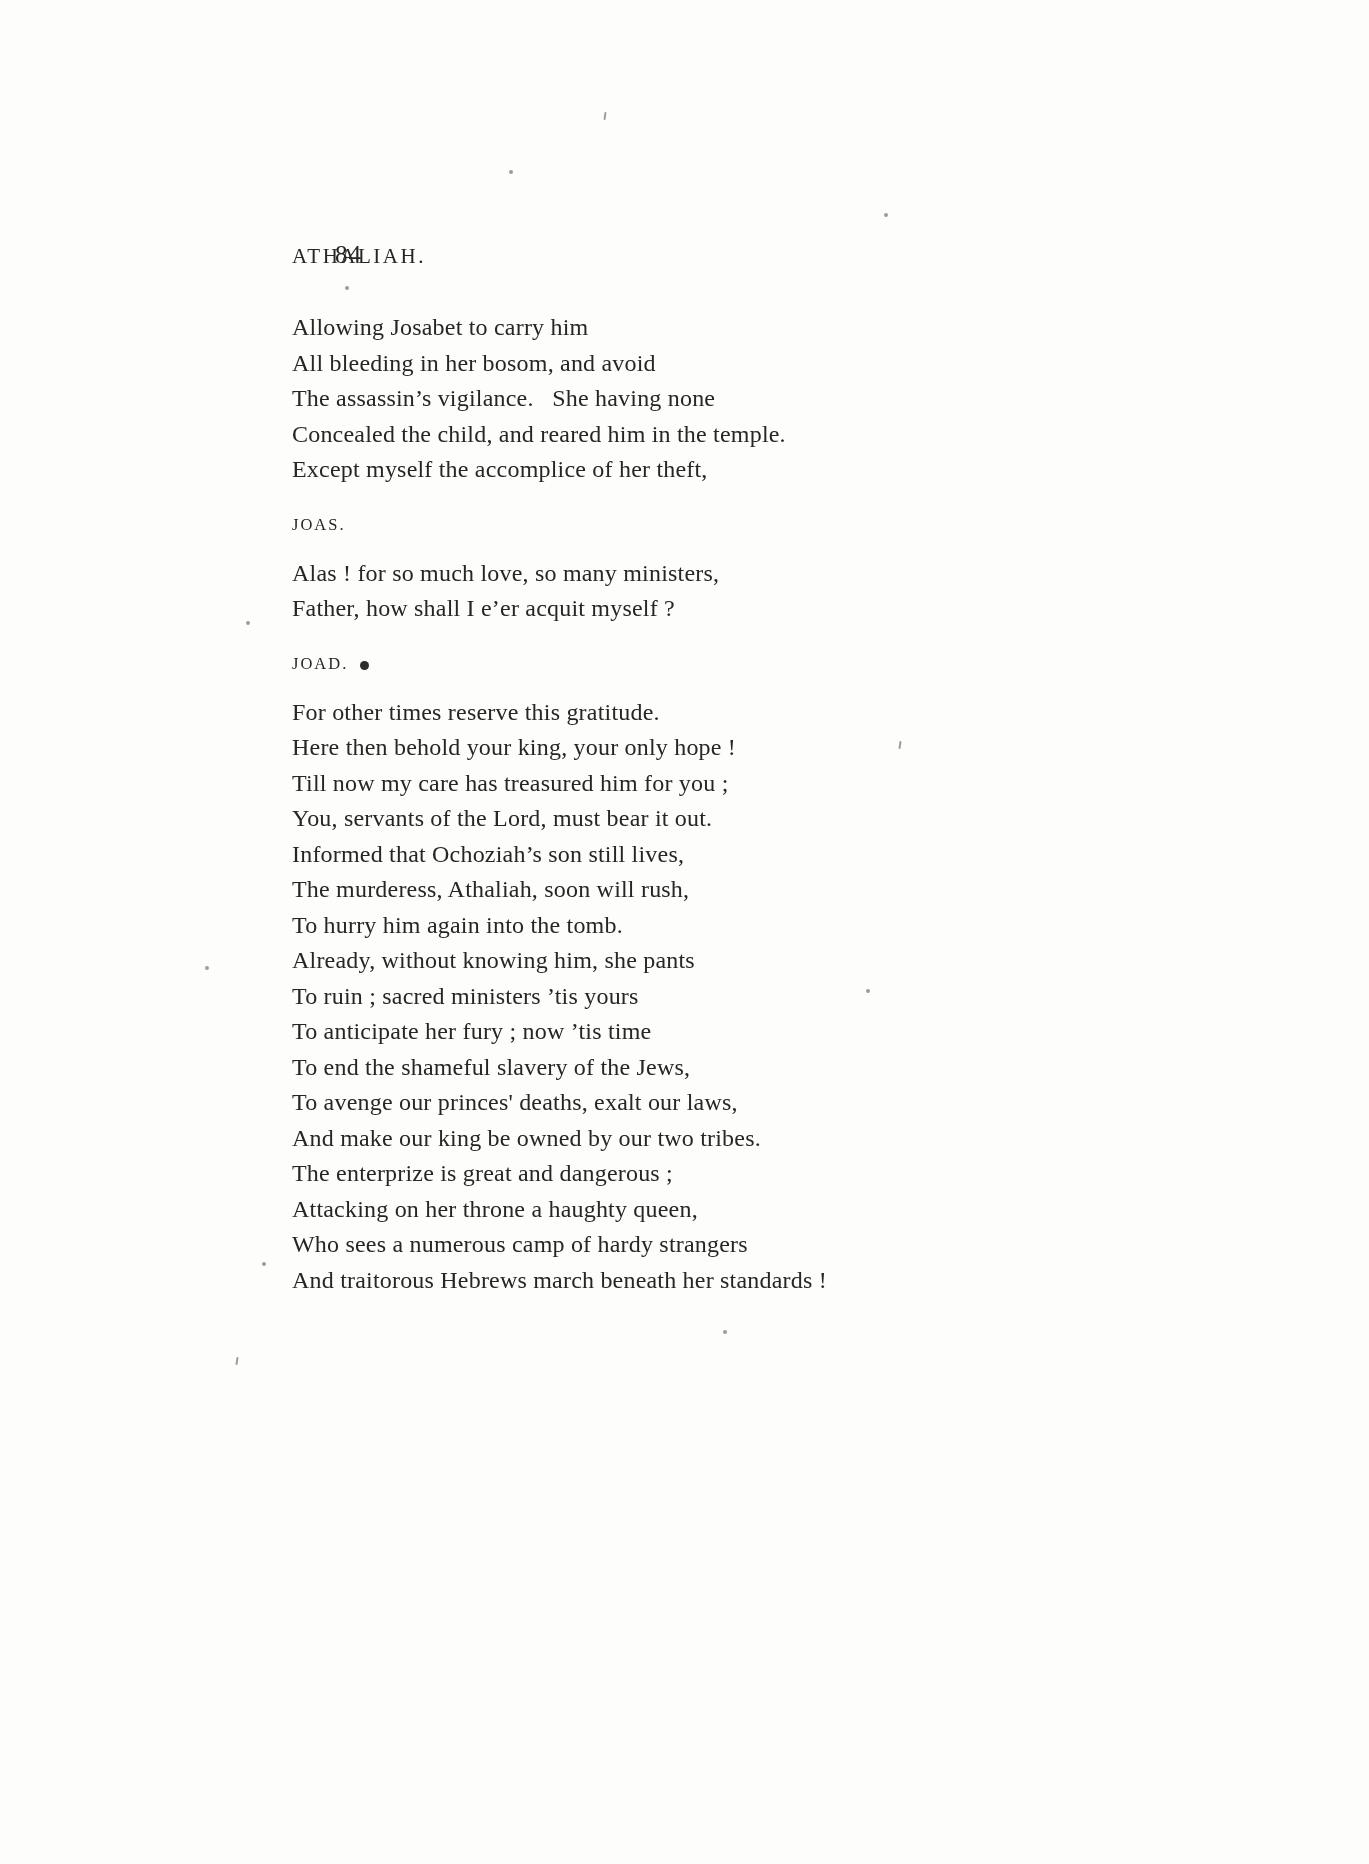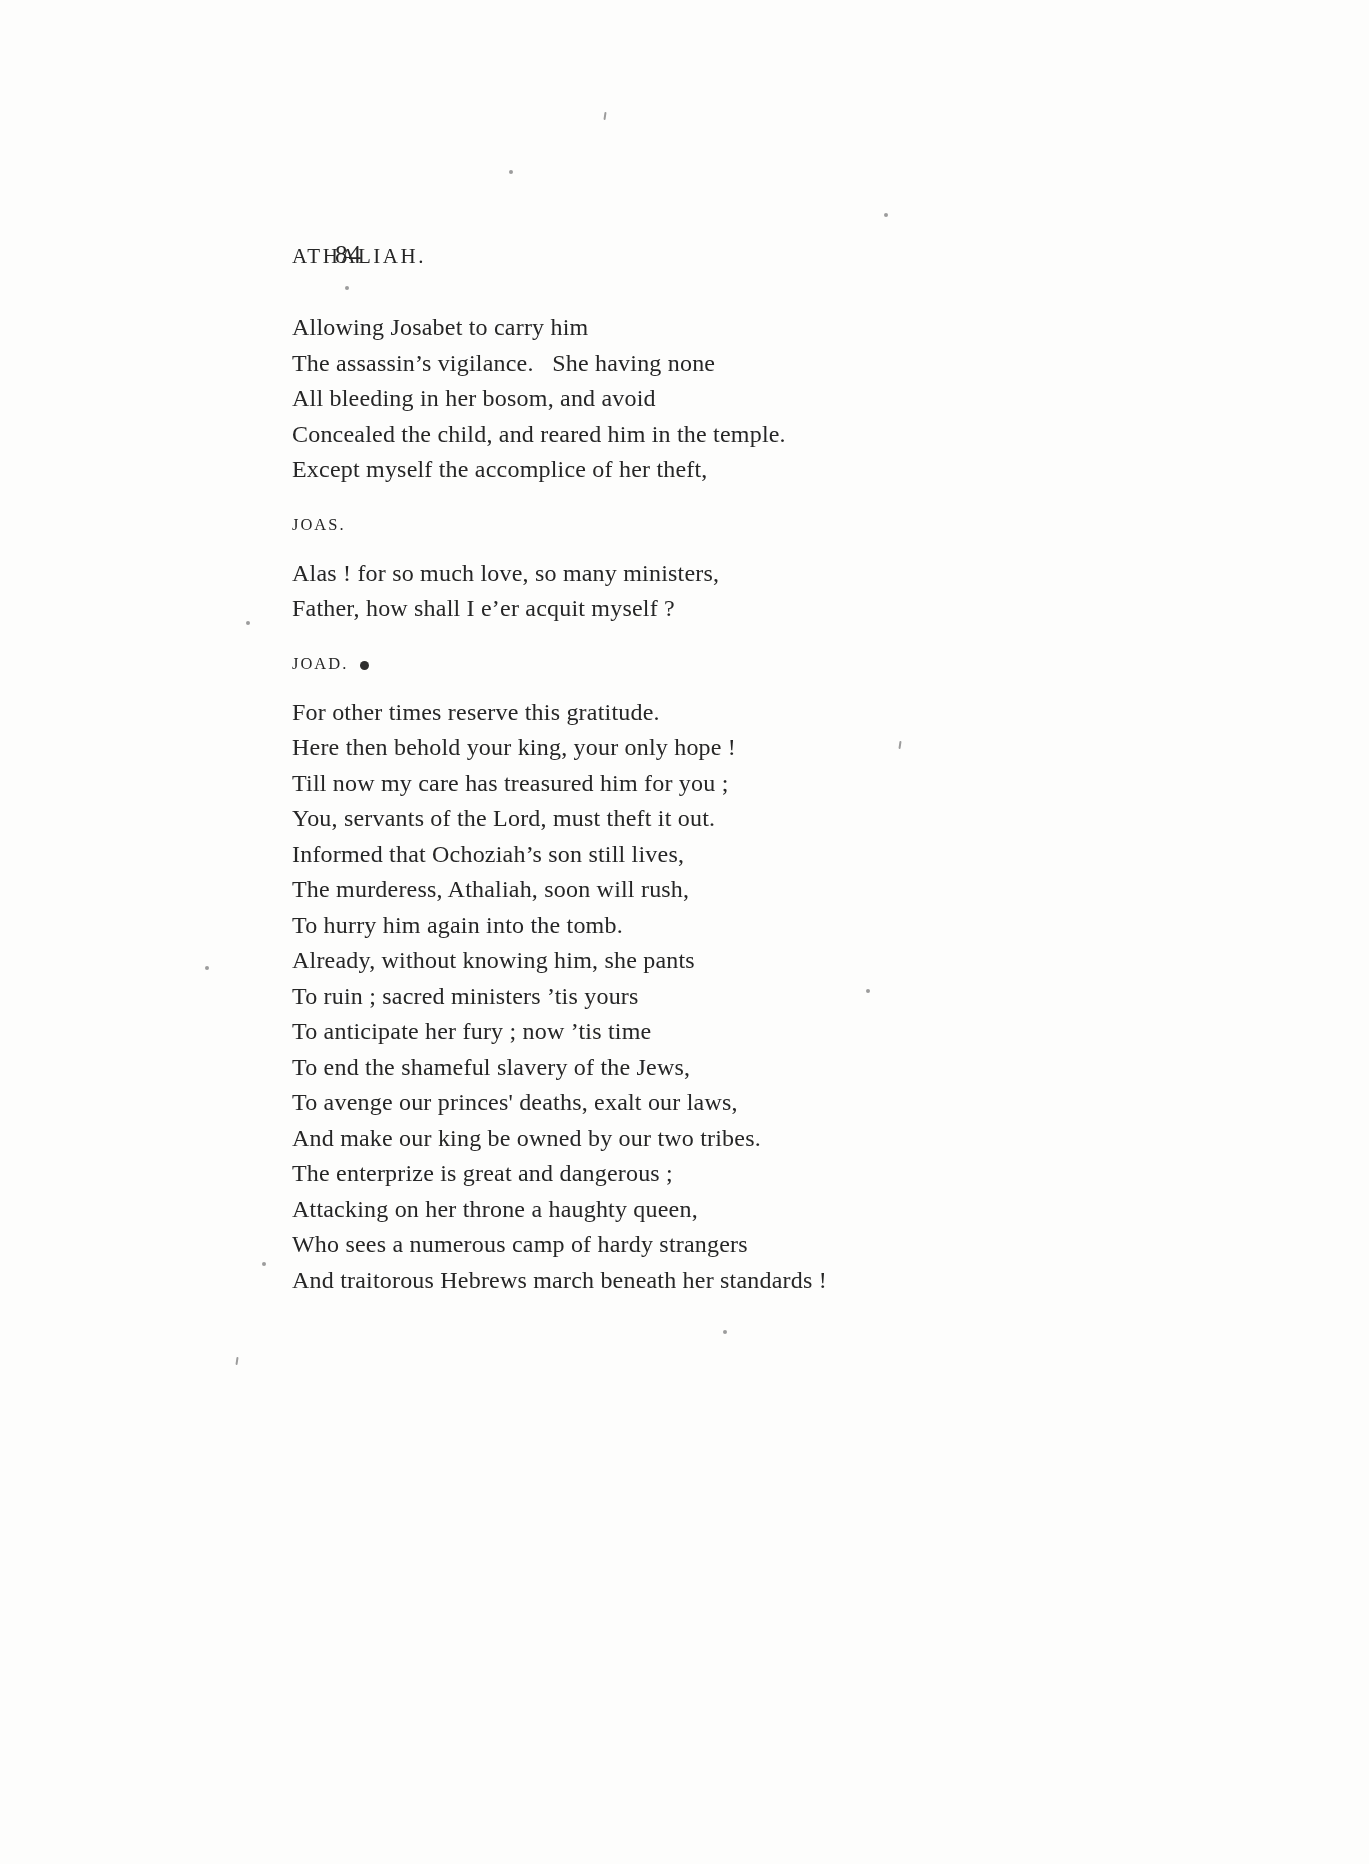--- a/index.html
+++ b/index.html
@@ -87,36 +87,36 @@
 
 <div class="page">
   <div class="text-block">
     <div class="header">
       <span class="page-number">84</span>
       <div class="title">ATHALIAH.</div>
     </div>
     <div id="content">
         <div class="verse">
           <div class="line">Allowing Josabet to carry him</div>
+          <div class="line">All bleeding in her bosom, and avoid</div>
           <div class="line">The assassin’s vigilance.   She having none</div>
-          <div class="line">All bleeding in her bosom, and avoid</div>
           <div class="line">Concealed the child, and reared him in the temple.</div>
           <div class="line">Except myself the accomplice of her theft,</div>
         </div>
         <div class="speaker"><span>JOAS.</span></div>
         <div class="verse">
           <div class="line">Alas ! for so much love, so many ministers,</div>
           <div class="line">Father, how shall I e’er acquit myself ?</div>
         </div>
         <div class="speaker"><span>JOAD.</span><span class="ink-dot"></span></div>
         <div class="verse">
           <div class="line">For other times reserve this gratitude.</div>
           <div class="line">Here then behold your king, your only hope !</div>
           <div class="line">Till now my care has treasured him for you ;</div>
-          <div class="line">You, servants of the Lord, must theft it out.</div>
+          <div class="line">You, servants of the Lord, must bear it out.</div>
           <div class="line">Informed that Ochoziah’s son still lives,</div>
           <div class="line">The murderess, Athaliah, soon will rush,</div>
           <div class="line">To hurry him again into the tomb.</div>
           <div class="line">Already, without knowing him, she pants</div>
           <div class="line">To ruin ; sacred ministers ’tis yours</div>
           <div class="line">To anticipate her fury ; now ’tis time</div>
           <div class="line">To end the shameful slavery of the Jews,</div>
           <div class="line">To avenge our princes' deaths, exalt our laws,</div>
           <div class="line">And make our king be owned by our two tribes.</div>
           <div class="line">The enterprize is great and dangerous ;</div>

